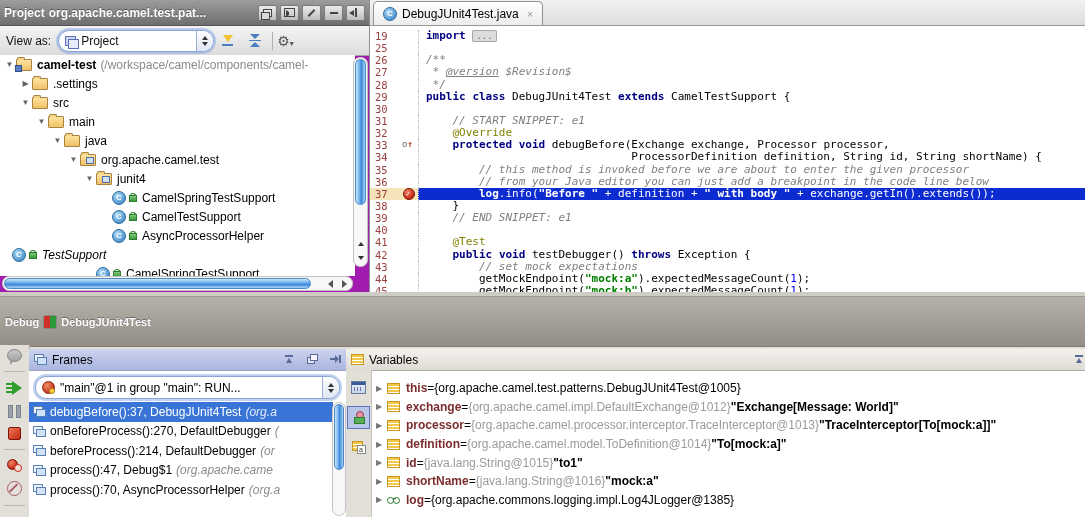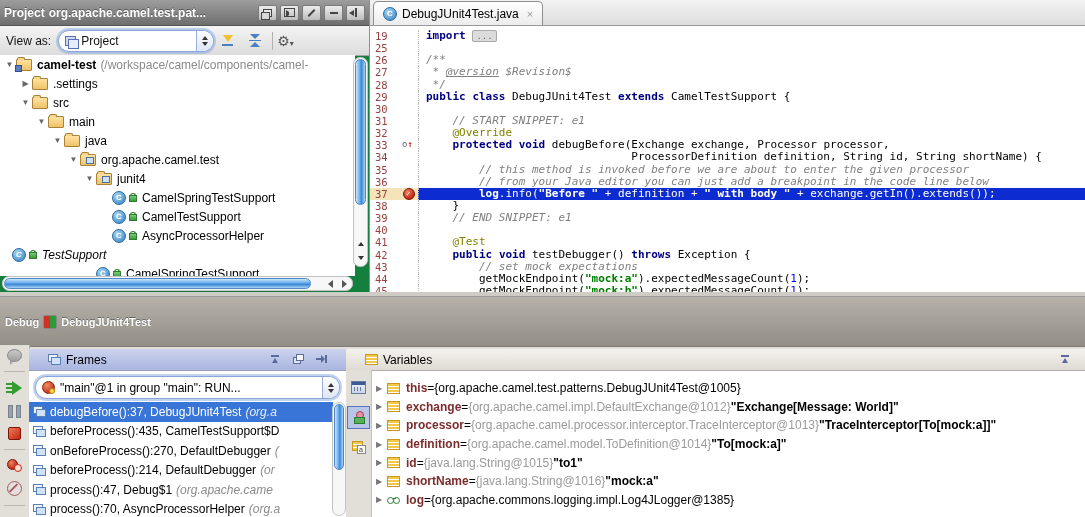--- a/index.html
+++ b/index.html
@@ -1,20 +1,20 @@
 <!DOCTYPE html>
 <html><head>
 <meta charset="utf-8">
 <style>
   html,body{margin:0;padding:0}
   body{width:1085px;height:517px;position:relative;overflow:hidden;
        font-family:"Liberation Sans",sans-serif;background:#cfccc5;font-size:12px;}
   .grow{flex:1}
   
-  #project-panel{position:absolute;left:0;top:0;width:369px;height:292px;background:#15803d;border-right:1px solid #8f8f8f}
+  #project-panel{position:absolute;left:0;top:0;width:369px;height:292px;background:#a21caf;border-right:1px solid #8f8f8f}
   .pp-title{height:25px;background:linear-gradient(#9d9d9d,#6e6e6e);border-bottom:1px solid #555;
             display:flex;align-items:center;padding:0 4px;color:#fff;font-weight:bold;font-size:12px;
             text-shadow:0 -1px 0 #555;}
   .pp-title .sp{margin-right:4px}
   .tb-btn{width:17px;height:14px;background:linear-gradient(#ececec,#bdbdbd);border:1px solid #7a7a7a;
           border-radius:2px;display:inline-flex;align-items:center;justify-content:center;margin-left:3px;position:relative}
   .ic-sq2{width:7px;height:6px;border:1px solid #444;position:relative;background:#e8e8e8}
   .ic-sq2::after{content:"";position:absolute;left:-3px;top:2px;width:7px;height:6px;border:1px solid #444;background:#d8d8d8}
   .ic-dockl{width:9px;height:7px;border:1px solid #444;position:relative}
   .ic-dockl::after{content:"";position:absolute;left:1px;top:1px;width:3px;height:3px;border-left:3px solid #444;border-top:2px solid transparent;border-bottom:2px solid transparent}
@@ -140,21 +140,21 @@
   .pause i{width:3px;height:11px;background:#9aa2ae;border:1px solid #7a828e}
   .stop{width:11px;height:11px;background:linear-gradient(135deg,#f07858,#c22810);border:1px solid #7c1408;border-radius:2px}
   .ibrk{position:relative;width:15px;height:13px}
   .ibrk::before{content:"";position:absolute;left:0;top:0;width:9px;height:9px;border-radius:50%;
       background:radial-gradient(circle at 35% 30%,#f08468,#c42914 70%);border:1px solid #7c1408}
   .ibrk::after{content:"";position:absolute;right:0px;bottom:0px;width:6px;height:6px;border-radius:50%;border:1px solid #c42914;background:#fbdcd4}
   .imute{position:relative;width:13px;height:13px;border-radius:50%;border:1px solid #a85a5a;background:#e4dede}
   .imute::after{content:"";position:absolute;left:0px;top:5px;width:11px;height:2px;background:#a85a5a;transform:rotate(-45deg)}
   
   #frames{position:absolute;left:29px;top:52px;width:317px;bottom:0;background:#fff;border-right:1px solid #b3afa8}
-  .pane-head{height:21px;display:flex;align-items:center;gap:5px;padding:0 19px;font-size:12px;color:#000;border-bottom:1px solid #9aa0bd}
+  .pane-head{height:21px;display:flex;align-items:center;gap:5px;padding:0 5px;font-size:12px;color:#000;border-bottom:1px solid #9aa0bd}
   .frames-head{background:linear-gradient(#ccd3ee,#aab6e0)}
   .vars-head{background:linear-gradient(#f4f2ee,#dedbd4);border-bottom:1px solid #b3afa8}
   .frame-ico{display:inline-block;width:13px;height:11px;position:relative;flex:none}
   .frame-ico::before{content:"";position:absolute;left:0;top:0;width:8px;height:6px;border:1px solid #5a7fb5;background:#eef4fc}
   .frame-ico::after{content:"";position:absolute;right:0;bottom:0;width:8px;height:6px;border:1px solid #5a7fb5;background:#cfe2f8}
   .fh-ic{width:12px;height:12px;position:relative;margin-left:6px}
   .fh-up::before{content:"";position:absolute;left:2px;top:1px;width:8px;height:2px;background:#5a6a9a}
   .fh-up::after{content:"";position:absolute;left:3px;top:4px;border-left:3px solid transparent;border-right:3px solid transparent;border-bottom:5px solid #5a6a9a}
   .fh-float::before{content:"";position:absolute;left:1px;top:3px;width:6px;height:5px;border:1px solid #5a6a9a;background:#dfe4f2}
   .fh-float::after{content:"";position:absolute;left:4px;top:0;width:6px;height:5px;border:1px solid #5a6a9a;background:#f4f6fb}
@@ -543,24 +543,20 @@
         </span>
     </div>
     <div id="frame-list">
         <div class="frame-row sel">
           <span class="frame-ico"></span>
           <span>debugBefore():37, DebugJUnit4Test </span>
           <span class="pkg">(org.a</span>
         </div>
         <div class="frame-row">
           <span class="frame-ico"></span>
-          <span>beforeProcess():435, CamelTestSupport$D</span>
-        </div>
-        <div class="frame-row">
-          <span class="frame-ico"></span>
           <span>onBeforeProcess():270, DefaultDebugger </span>
           <span class="pkg">(</span>
         </div>
         <div class="frame-row">
           <span class="frame-ico"></span>
           <span>beforeProcess():214, DefaultDebugger </span>
           <span class="pkg">(or</span>
         </div>
         <div class="frame-row">
           <span class="frame-ico"></span>

